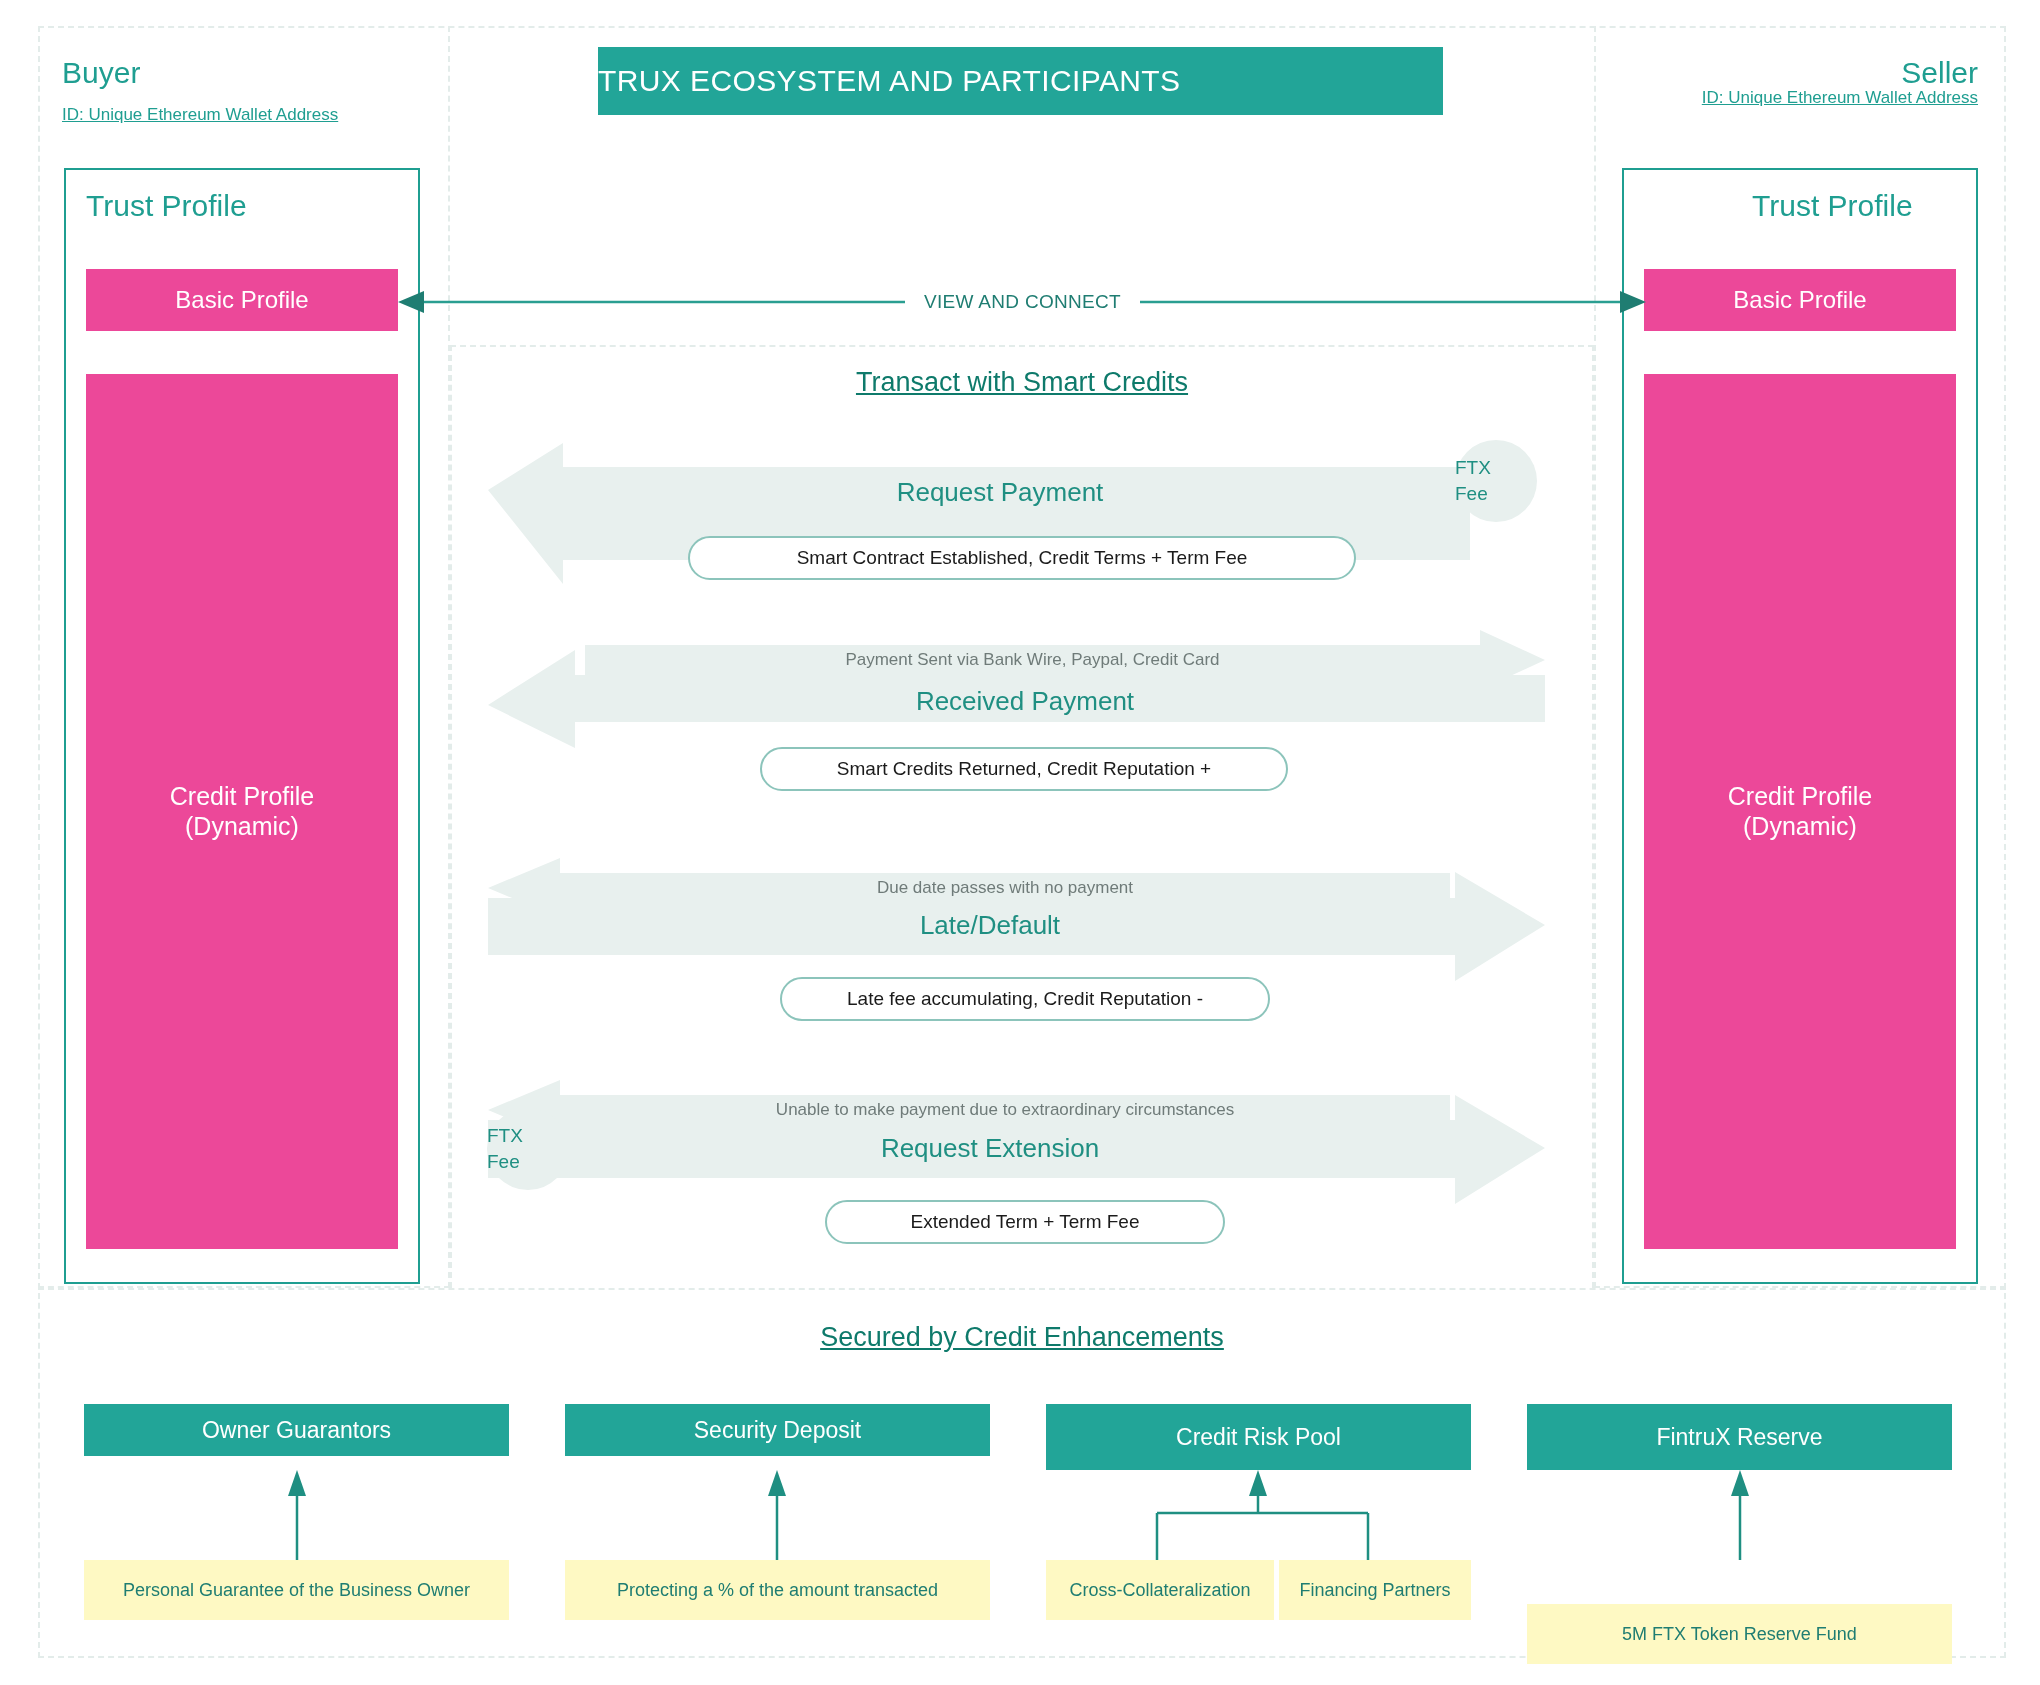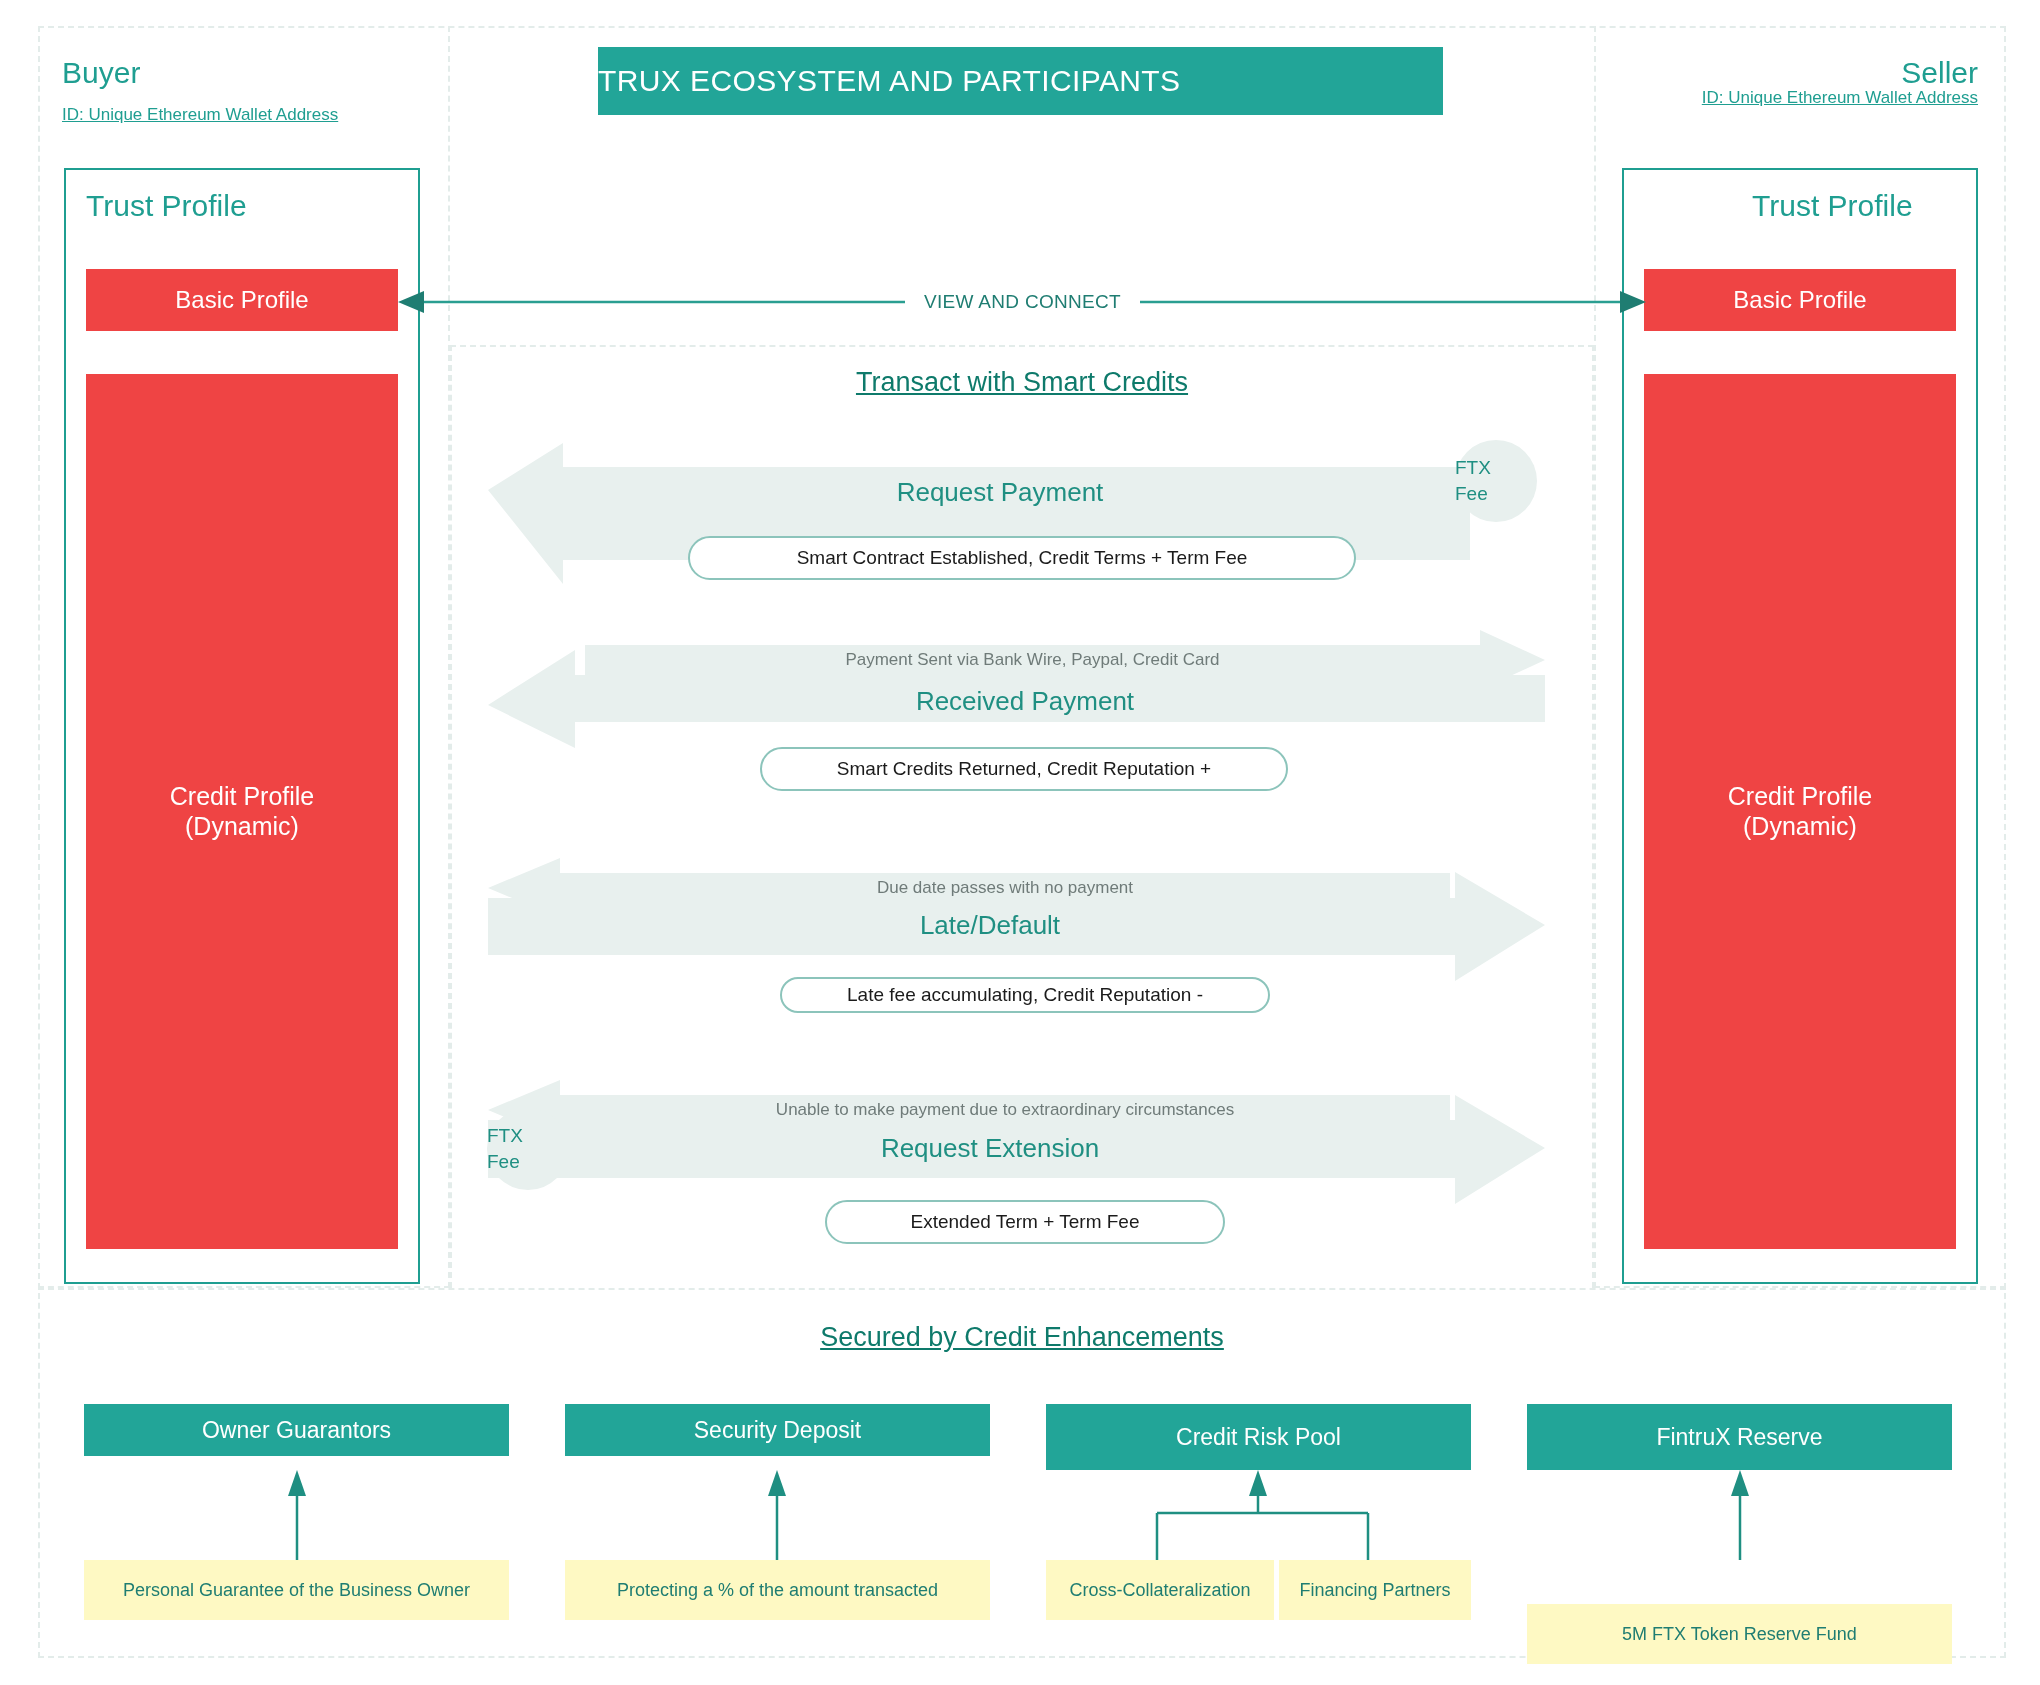--- a/index.html
+++ b/index.html
@@ -6,21 +6,21 @@
   body{width:2040px;height:1685px;font-family:"Liberation Sans",sans-serif;-webkit-font-smoothing:antialiased;}
   #stage{position:relative;width:2040px;height:1685px;overflow:hidden;background:#fff;}
 
   
   .dashed{position:absolute;border:2px dashed #e3ecea;box-sizing:border-box;}
 
   
   .panel{position:absolute;border:2px solid #1f9e91;box-sizing:border-box;background:#fff;}
 
   
-  .tealbox{position:absolute;background:#ef4444;color:#ffffff;display:flex;align-items:center;justify-content:center;text-align:center;box-sizing:border-box;line-height:1.18;}
+  .tealbox{position:absolute;background:#ec4899;color:#ffffff;display:flex;align-items:center;justify-content:center;text-align:center;box-sizing:border-box;line-height:1.18;}
 
   
   .side-title{position:absolute;color:#1f9e91;font-size:30px;white-space:nowrap;}
   .side-sub{position:absolute;color:#1f9e91;font-size:17px;text-decoration:underline;white-space:nowrap;}
   .panel-title{position:absolute;color:#1f9e91;font-size:30px;white-space:nowrap;}
   .section-head{position:absolute;color:#0e7a6b;font-size:27px;text-decoration:underline;white-space:nowrap;text-align:center;}
 
   
   #banner{position:absolute;background:#22a598;color:#fff;display:flex;align-items:center;justify-content:flex-start;font-size:30px;letter-spacing:.4px;}
 
@@ -145,21 +145,21 @@
   </div>
 
   <div class="arrow-sub" style="left:585px;top:650px;width:895px;">Payment Sent via Bank Wire, Paypal, Credit Card</div>
   <div class="arrow-main" style="left:575px;top:686px;width:900px;">Received Payment</div>
   <div class="pill" style="left:760px;top:747px;width:528px;height:44px;">
     <span>Smart Credits Returned, Credit Reputation +</span>
   </div>
 
   <div class="arrow-sub" style="left:560px;top:878px;width:890px;">Due date passes with no payment</div>
   <div class="arrow-main" style="left:520px;top:910px;width:940px;">Late/Default</div>
-  <div class="pill" style="left:780px;top:977px;width:490px;height:36px;">
+  <div class="pill" style="left:780px;top:977px;width:490px;height:44px;">
     <span>Late fee accumulating, Credit Reputation -</span>
   </div>
 
   <div class="arrow-sub" style="left:560px;top:1100px;width:890px;">Unable to make payment due to extraordinary circumstances</div>
   <div class="feecircle" style="left:487px;top:1108px;width:82px;height:82px;">
     <span>FTX</span>
     <span>Fee</span>
   </div>
   <div class="arrow-main" style="left:520px;top:1133px;width:940px;">Request Extension</div>
   <div class="pill" style="left:825px;top:1200px;width:400px;height:44px;">

